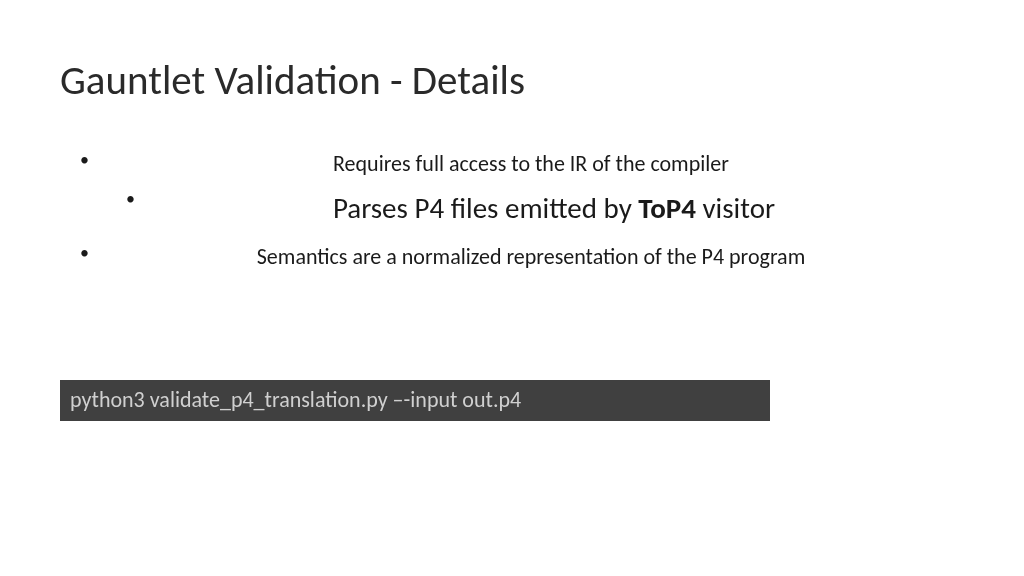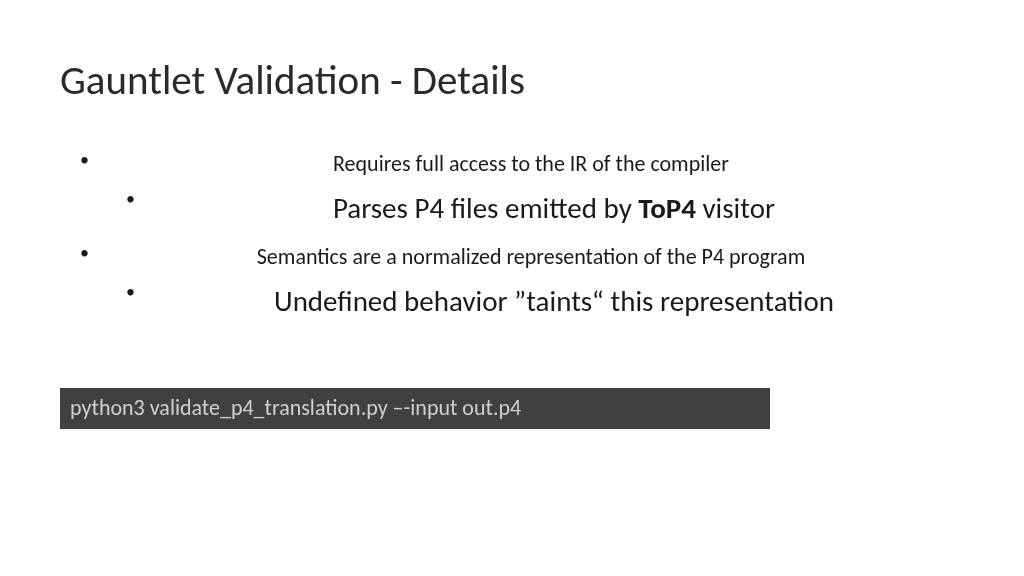--- a/index.html
+++ b/index.html
@@ -59,21 +59,21 @@
       left: 0;
       top: 0;
       font-size: 18px;
     }
     .bold {
       font-weight: 700;
     }
     .code-block {
       position: absolute;
       left: 60px;
-      top: 388px;
+      top: 380px;
       width: 710px;
       background: #404040;
       color: #d0d0d0;
       font-size: 22px;
       font-weight: 400;
       padding: 6px 10px 8px 10px;
       font-family: "Segoe UI", Calibri, Arial, sans-serif;
     }
   </style>
 </head>
@@ -85,21 +85,16 @@
   <li>
     <span>Requires full access to the IR of the compiler</span>
     <ul class="inner">
       <li>
         <span>Parses P4 files emitted by </span><span class="bold">ToP4</span><span> visitor</span>
       </li>
     </ul>
   </li>
   <li>
     <span>Semantics are a normalized representation of the P4 program</span>
-    <ul class="inner">
-      <li>
-        <span>Undefined behavior ”taints“ this representation</span>
-      </li>
-    </ul>
   </li>
 </ul>
 
 <div class="code-block">python3 validate_p4_translation.py –-input out.p4</div>
 
 </body></html>

